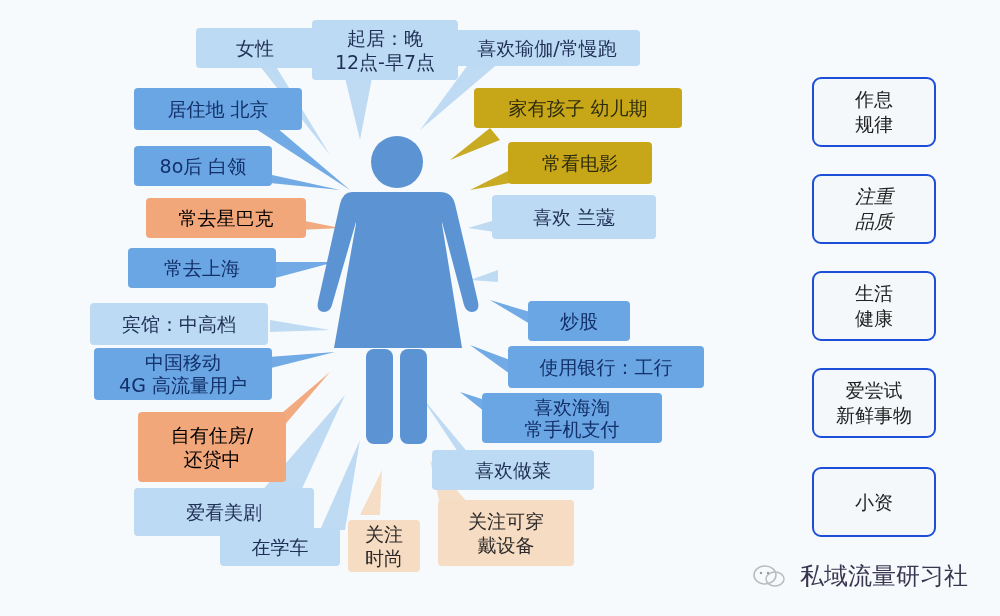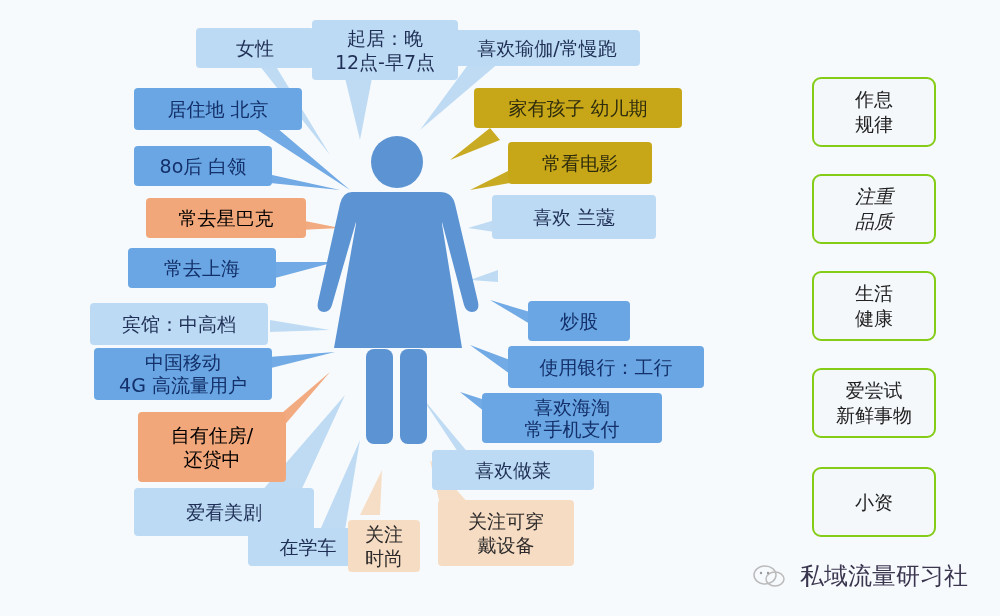--- a/index.html
+++ b/index.html
@@ -7,21 +7,21 @@
          font-family:"DejaVu Sans", "Liberation Sans", sans-serif; }
   #canvas { position:absolute; left:0; top:0; width:1000px; height:616px; }
   svg.bg { position:absolute; left:0; top:0; }
   .bubble { position:absolute; display:flex; align-items:center; justify-content:center; text-align:center;
             border-radius:4px; font-size:19px; line-height:24px; color:#1f2f55; box-sizing:border-box; padding:0 6px; }
   .b-light { background:#bcdaf3; }
   .b-mid { background:#6aa6e3; color:#13306a; }
   .b-orange { background:#f2a77a; color:#000000; }
   .b-peach { background:#f6dcc3; color:#2c2a2a; }
   .b-gold { background:#c7a718; color:#2f2c0e; }
-  .tag { position:absolute; left:812px; width:124px; height:70px; border:2px solid #84cc16; border-radius:9px;
+  .tag { position:absolute; left:812px; width:124px; height:70px; border:2px solid #1d4ed8; border-radius:9px;
          background:#f4f8fb; display:flex; align-items:center; justify-content:center; text-align:center;
          font-size:19px; line-height:25px; color:#222; box-sizing:border-box; white-space:pre-line; }
   .ml { white-space:pre-line; }
   .footer { position:absolute; left:752px; top:560px; display:flex; align-items:center; gap:14px;
             color:#3b3650; font-size:24px; }
   .wx { width:34px; height:24px; position:relative; }
 </style>
 </head>
 <body>
 
@@ -71,21 +71,21 @@
   <div class="bubble b-mid" style="left:134px;top:88px;width:168px;height:42px;">居住地 北京</div>
   <div class="bubble b-mid" style="left:134px;top:146px;width:138px;height:40px;">8o后 白领</div>
   <div class="bubble b-orange" style="left:146px;top:198px;width:160px;height:40px;">常去星巴克</div>
   <div class="bubble b-mid" style="left:128px;top:248px;width:148px;height:40px;">常去上海</div>
   <div class="bubble b-light" style="left:90px;top:303px;width:178px;height:42px;">宾馆：中高档</div>
   <div class="bubble b-mid ml" style="left:94px;top:348px;width:178px;height:52px;line-height:23px;">中国移动
 4G 高流量用户</div>
   <div class="bubble b-orange ml" style="left:138px;top:412px;width:148px;height:70px;">自有住房/
 还贷中</div>
   <div class="bubble b-light" style="left:134px;top:488px;width:180px;height:48px;">爱看美剧</div>
-  <div class="bubble b-light" style="left:220px;top:528px;width:120px;height:38px;margin-left:28px;">在学车</div>
+  <div class="bubble b-light" style="left:220px;top:528px;width:120px;height:38px;">在学车</div>
 
   <div class="bubble b-light" style="left:454px;top:30px;width:186px;height:36px;">喜欢瑜伽/常慢跑</div>
   <div class="bubble b-gold" style="left:508px;top:142px;width:144px;height:42px;">常看电影</div>
   <div class="bubble b-gold" style="left:474px;top:88px;width:208px;height:40px;">家有孩子  幼儿期</div>
   <div class="bubble b-light" style="left:492px;top:195px;width:164px;height:44px;">喜欢 兰蔻</div>
   <div class="bubble b-mid" style="left:528px;top:301px;width:102px;height:40px;">炒股</div>
   <div class="bubble b-mid" style="left:508px;top:346px;width:196px;height:42px;">使用银行：工行</div>
   <div class="bubble b-mid ml" style="left:482px;top:393px;width:180px;height:50px;line-height:22px;">喜欢海淘
 常手机支付</div>
   <div class="bubble b-light" style="left:432px;top:450px;width:162px;height:40px;">喜欢做菜</div>

